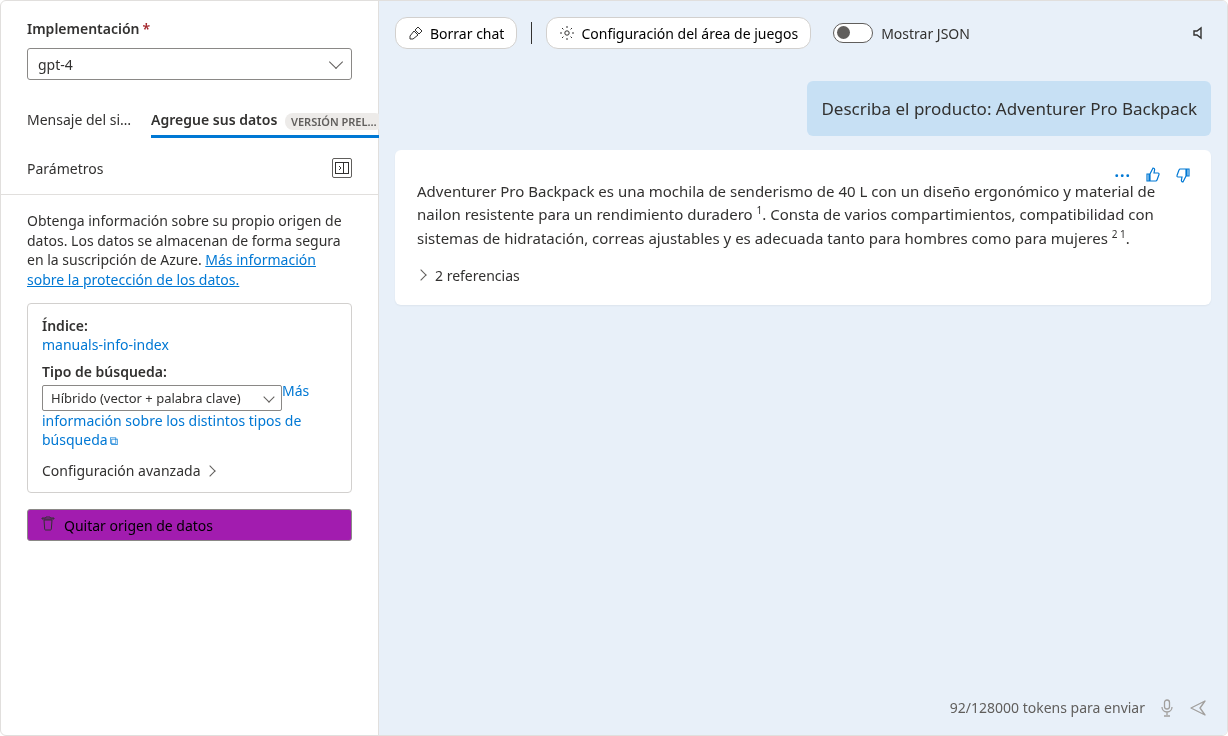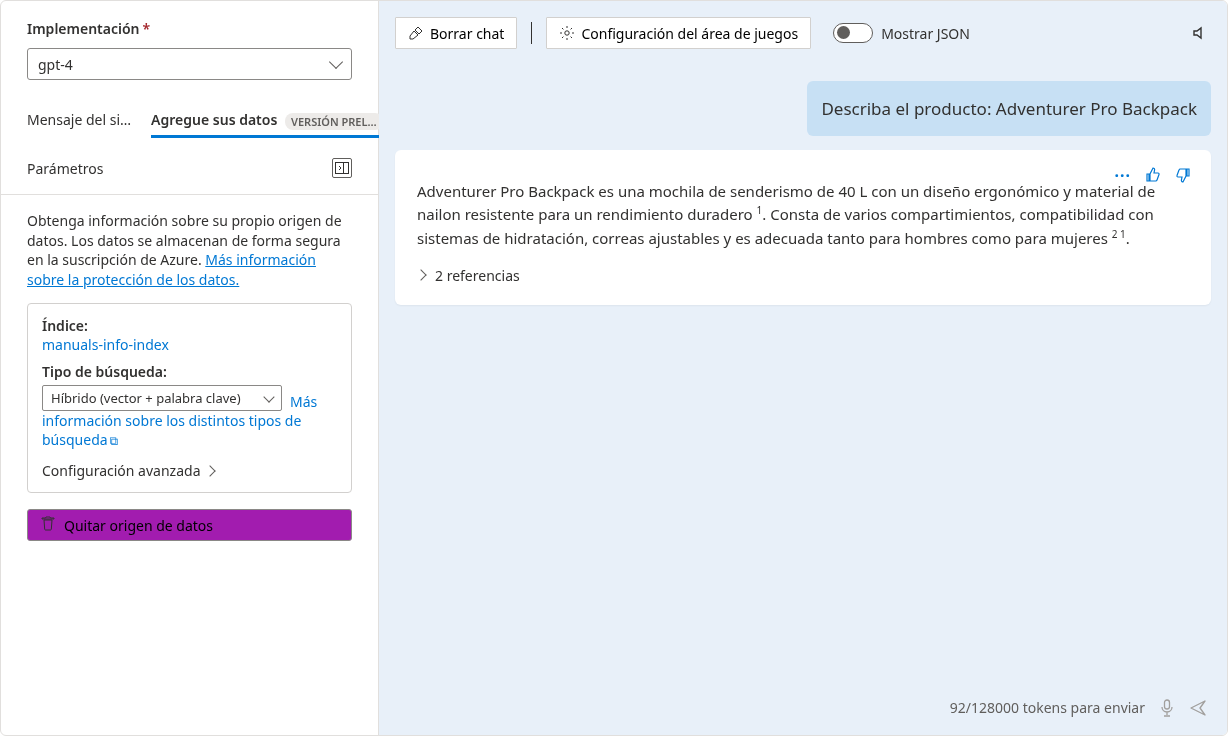--- a/index.html
+++ b/index.html
@@ -26,21 +26,21 @@
   .mini-select { display: inline-flex; align-items: center; justify-content: space-between; border: 1px solid #8a8886; border-radius: 2px; height: 26px; padding: 0 8px; font-size: 13px; cursor: pointer; width: 240px; margin-top: 4px; }
   .mini-chev { width: 8px; height: 8px; border-right: 1px solid #605e5c; border-bottom: 1px solid #605e5c; transform: rotate(45deg); margin-top: -3px; }
   .adv-row { display: flex; align-items: center; gap: 6px; margin-top: 12px; cursor: pointer; }
   .chev-right { width: 8px; height: 8px; border-right: 1.5px solid #605e5c; border-bottom: 1.5px solid #605e5c; transform: rotate(-45deg); }
   .remove-btn { display: inline-flex; align-items: center; gap: 8px; border: 1px solid #8a8886; border-radius: 3px; height: 32px; padding: 0 12px; margin-top: 16px; font-size: 14px; cursor: pointer; background: #a21caf; }
   .trash-icon svg { width: 16px; height: 16px; }
   .ext-icon { font-size: 12px; margin-left: 2px; }
   
   .right-panel { flex: 1; background: #e8f0f9; display: flex; flex-direction: column; padding: 16px 14px 18px; }
   .toolbar { display: flex; align-items: center; gap: 14px; padding: 0 2px 16px; }
-  .tool-btn { display: inline-flex; align-items: center; gap: 6px; background: #fff; border: 1px solid #d2d0ce; border-radius: 1px; height: 32px; padding: 0 12px; font-size: 14px; cursor: pointer; }
+  .tool-btn { display: inline-flex; align-items: center; gap: 6px; background: #fff; border: 1px solid #d2d0ce; border-radius: 12px; height: 32px; padding: 0 12px; font-size: 14px; cursor: pointer; }
   .divider { width: 1px; height: 22px; background: #323130; }
   .toggle { width: 40px; height: 20px; border-radius: 10px; background: #fff; border: 1px solid #605e5c; position: relative; cursor: pointer; }
   .toggle::after { content: ""; position: absolute; top: 2px; left: 3px; width: 13px; height: 13px; border-radius: 50%; background: #605e5c; }
   .toggle-label { font-size: 14px; margin-left: 8px; }
   .speaker { margin-left: auto; width: 20px; height: 20px; cursor: pointer; }
   .chat-area { flex: 1; overflow: auto; }
   .user-bubble { background: #c7e0f4; border-radius: 6px; padding: 16px 14px; font-size: 17px; float: right; margin: 16px 2px 14px; }
   .clr { clear: both; }
   .assistant-card { background: #fff; border-radius: 6px; padding: 30px 24px 20px 22px; position: relative; margin: 0 2px; box-shadow: 0 1px 2px rgba(0,0,0,.05); }
   .assistant-actions { position: absolute; top: 14px; right: 20px; display: flex; gap: 14px; align-items: center; }
@@ -90,21 +90,21 @@
     <div class="hr"></div>
 
     <div class="info-text">
       <span>Obtenga información sobre su propio origen de datos. Los datos se almacenan de forma segura en la suscripción de Azure. </span><span class="link">Más información sobre la protección de los datos.</span>
     </div>
 
     <div class="data-card">
       <div class="lbl">Índice:</div>
       <div class="val-link">manuals-info-index</div>
       <div class="lbl" style="margin-top:8px;">Tipo de búsqueda:</div>
-      <div style="display:flex; align-items:flex-end; gap:8px; flex-wrap:wrap;">
+      <div style="display:flex; align-items:flex-start; gap:0; flex-wrap:wrap;">
         <div class="mini-select">
           <span>Híbrido (vector + palabra clave)</span>
           <span class="mini-chev"></span>
         </div>
         <span class="val-link">Más </span>
       </div>
       <div>
         <span class="val-link">información sobre los distintos tipos de búsqueda</span><span class="val-link ext-icon">⧉</span>
       </div>
       <div class="adv-row">

